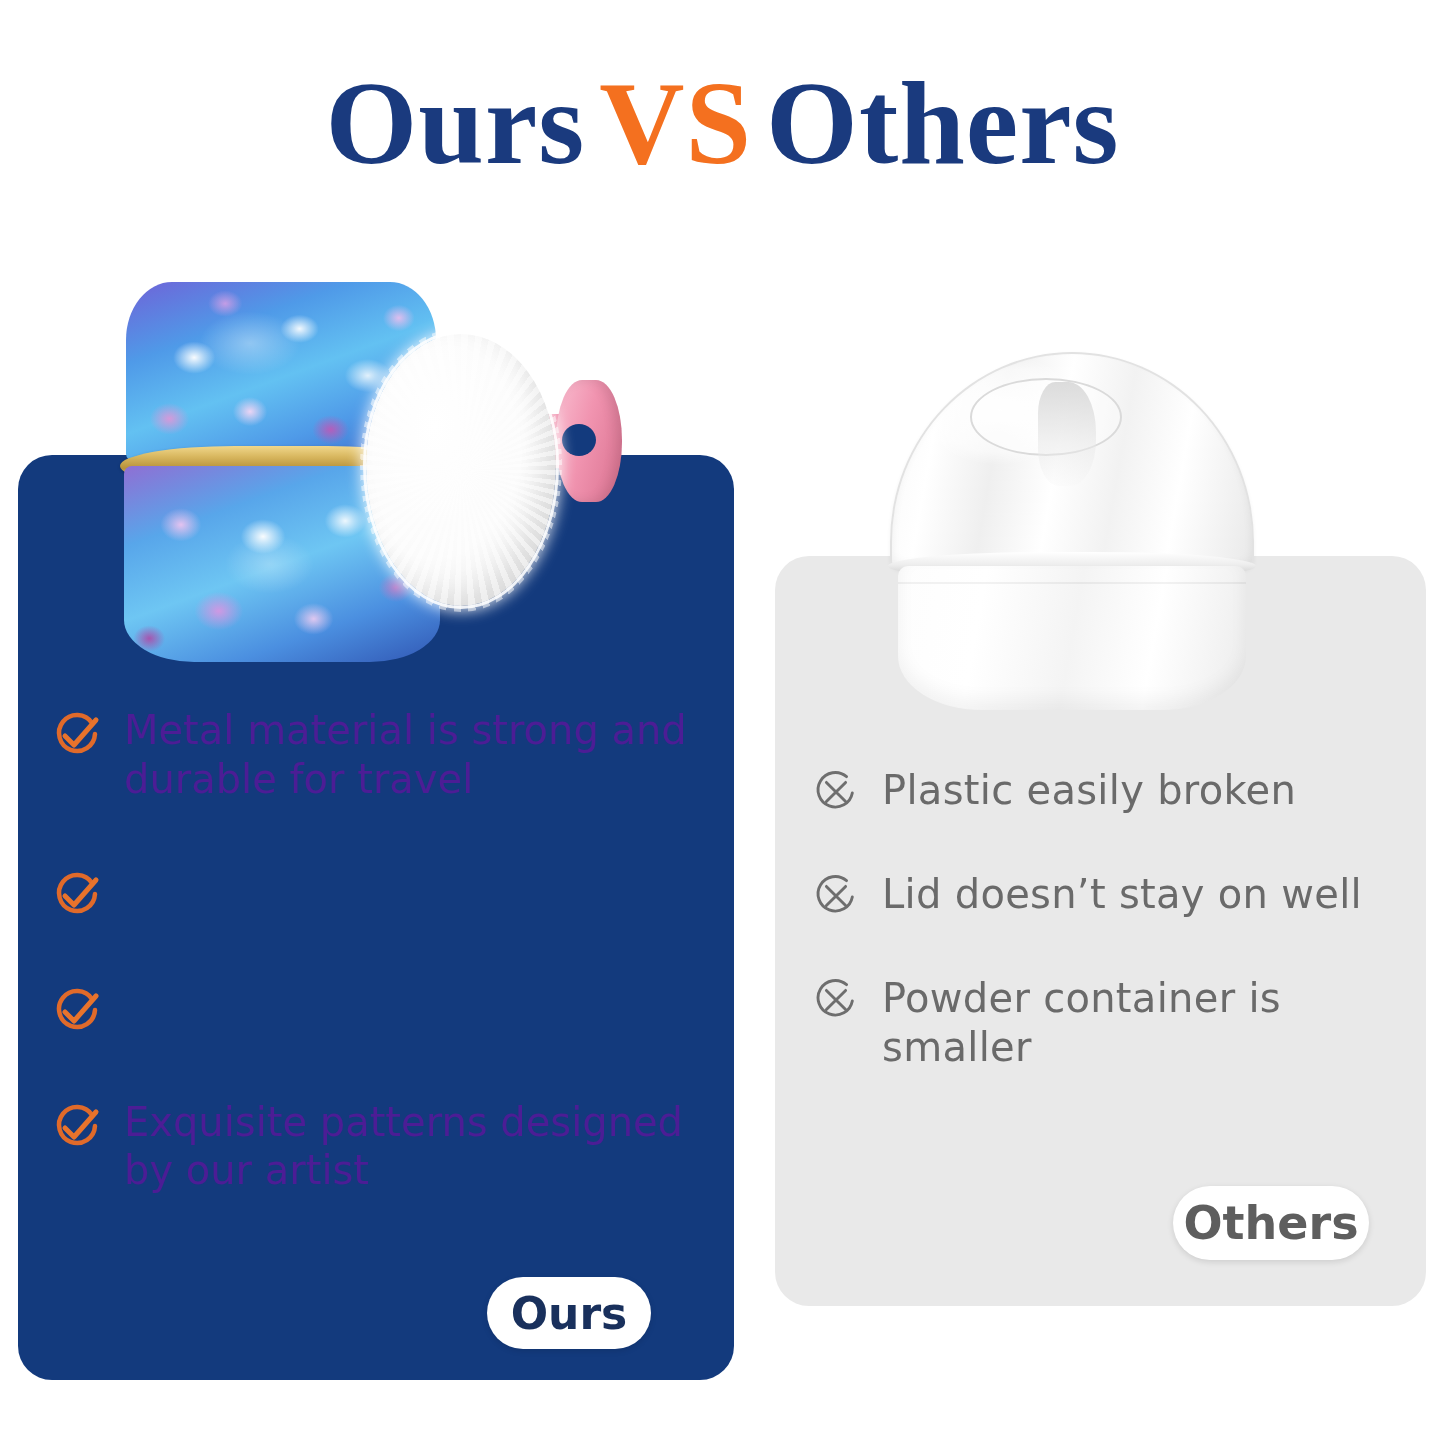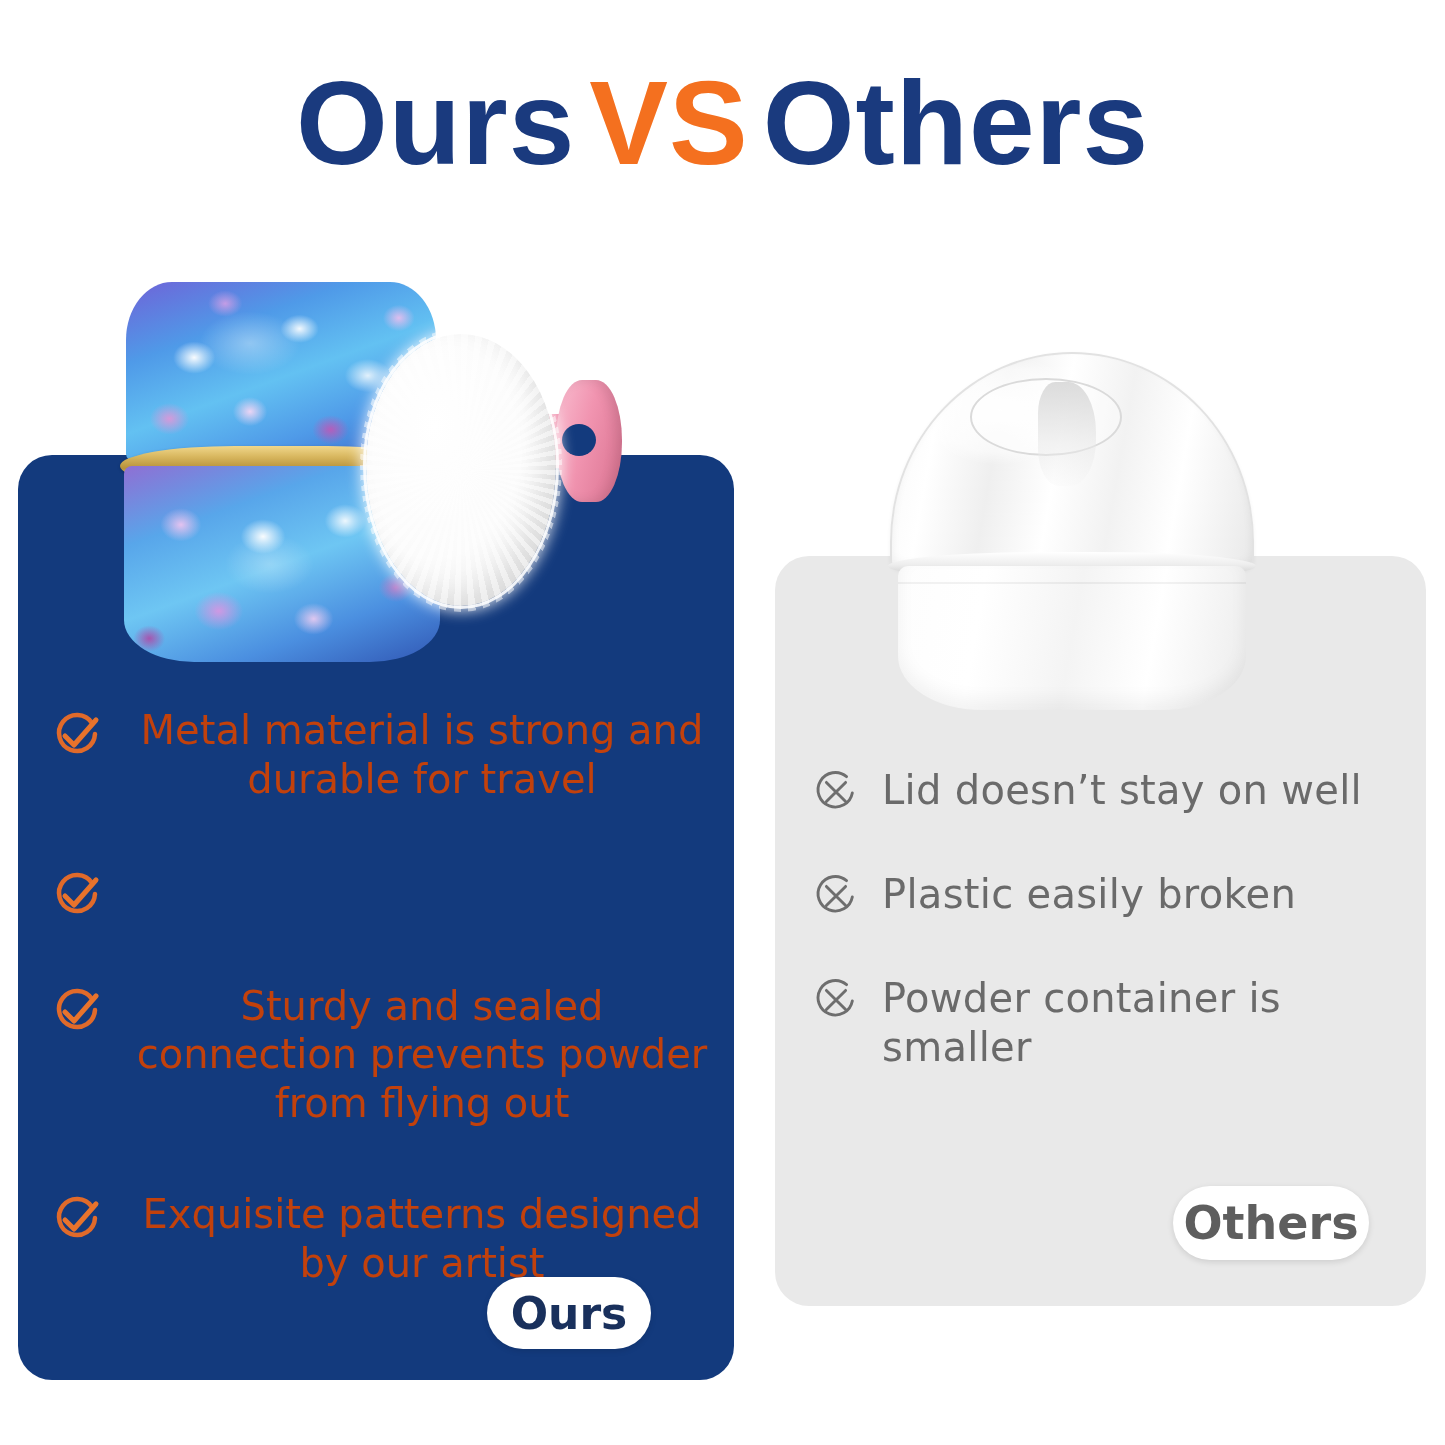--- a/index.html
+++ b/index.html
@@ -17,21 +17,21 @@
     width:1445px; height:1445px;
     background:#ffffff;
   }
 
   
   #title {
     position:absolute;
     left:0; top:62px;
     width:1445px;
     text-align:center;
-    font-family:Liberation Sans, sans-serif;
+    font-family:Liberation Serif, serif;
     font-size:118px;
     font-weight:bold;
     letter-spacing:1px;
     line-height:1.05;
     white-space:nowrap;
   }
   #title .w-ours   { color:#1a3a7e; }
   #title .w-vs     { color:#f4701f; margin:0 14px; }
   #title .w-others { color:#1a3a7e; }
 
@@ -243,21 +243,21 @@
 
   .mark { flex:0 0 auto; width:50px; height:50px; margin-top:4px; }
   #list-others .mark { width:48px; height:48px; margin-top:2px; }
 
   .item-text {
     font-family:"DejaVu Sans", sans-serif;
     font-size:40px;
     line-height:1.22;
     font-weight:normal;
   }
-  #list-ours .item-text { color:#c2410c;text-align:center; }
+  #list-ours .item-text { color:#4c1d95; }
   #list-others .item-text { color:#6a6a6a; letter-spacing:.3px; }
 
   
   .badge {
     position:absolute;
     background:#ffffff;
     border-radius:999px;
     display:flex;
     align-items:center;
     justify-content:center;
@@ -331,21 +331,20 @@
       </span>
     </div>
 
     <div class="item">
       <span class="mark">
         <svg viewBox="0 0 50 50" width="50" height="50">
           <path d="M40 13 A18 18 0 1 0 43 24" fill="none" stroke="#e06a2a" stroke-width="4.5" stroke-linecap="round"></path>
           <path d="M13 26 L22 35 L44 10" fill="none" stroke="#e8732c" stroke-width="5" stroke-linecap="round" stroke-linejoin="round"></path>
         </svg>
       </span>
-      <span class="item-text">Sturdy and sealed connection prevents powder from flying out</span>
     </div>
 
     <div class="item">
       <span class="mark">
         <svg viewBox="0 0 50 50" width="50" height="50">
           <path d="M40 13 A18 18 0 1 0 43 24" fill="none" stroke="#e06a2a" stroke-width="4.5" stroke-linecap="round"></path>
           <path d="M13 26 L22 35 L44 10" fill="none" stroke="#e8732c" stroke-width="5" stroke-linecap="round" stroke-linejoin="round"></path>
         </svg>
       </span>
       <span class="item-text">Exquisite patterns designed by our artist</span>
@@ -355,31 +354,31 @@
 
   <div id="list-others">
 
     <div class="item">
       <span class="mark">
         <svg viewBox="0 0 50 50" width="48" height="48">
           <path d="M36 9 A18 18 0 1 0 42 26" fill="none" stroke="#6e6e6e" stroke-width="3" stroke-linecap="round"></path>
           <path d="M15 15 L35 35 M35 15 L15 35" fill="none" stroke="#6e6e6e" stroke-width="3" stroke-linecap="round"></path>
         </svg>
       </span>
-      <span class="item-text">Lid doesn’t stay on well</span>
+      <span class="item-text">Plastic easily broken</span>
     </div>
 
     <div class="item">
       <span class="mark">
         <svg viewBox="0 0 50 50" width="48" height="48">
           <path d="M36 9 A18 18 0 1 0 42 26" fill="none" stroke="#6e6e6e" stroke-width="3" stroke-linecap="round"></path>
           <path d="M15 15 L35 35 M35 15 L15 35" fill="none" stroke="#6e6e6e" stroke-width="3" stroke-linecap="round"></path>
         </svg>
       </span>
-      <span class="item-text">Plastic easily broken</span>
+      <span class="item-text">Lid doesn’t stay on well</span>
     </div>
 
     <div class="item">
       <span class="mark">
         <svg viewBox="0 0 50 50" width="48" height="48">
           <path d="M36 9 A18 18 0 1 0 42 26" fill="none" stroke="#6e6e6e" stroke-width="3" stroke-linecap="round"></path>
           <path d="M15 15 L35 35 M35 15 L15 35" fill="none" stroke="#6e6e6e" stroke-width="3" stroke-linecap="round"></path>
         </svg>
       </span>
       <span class="item-text">Powder container is smaller</span>

